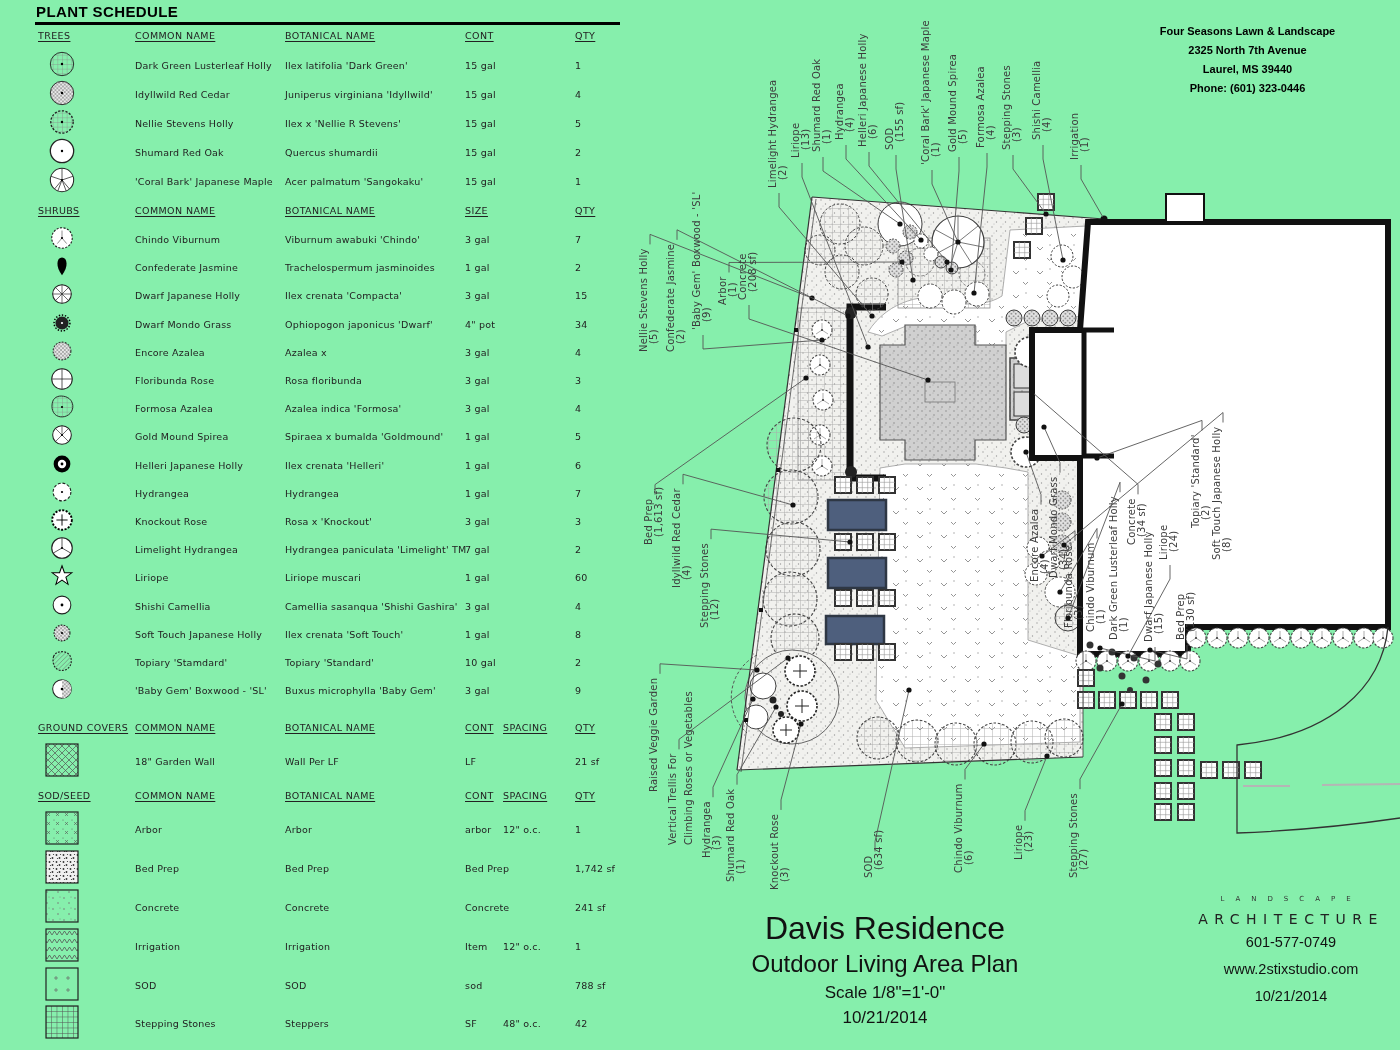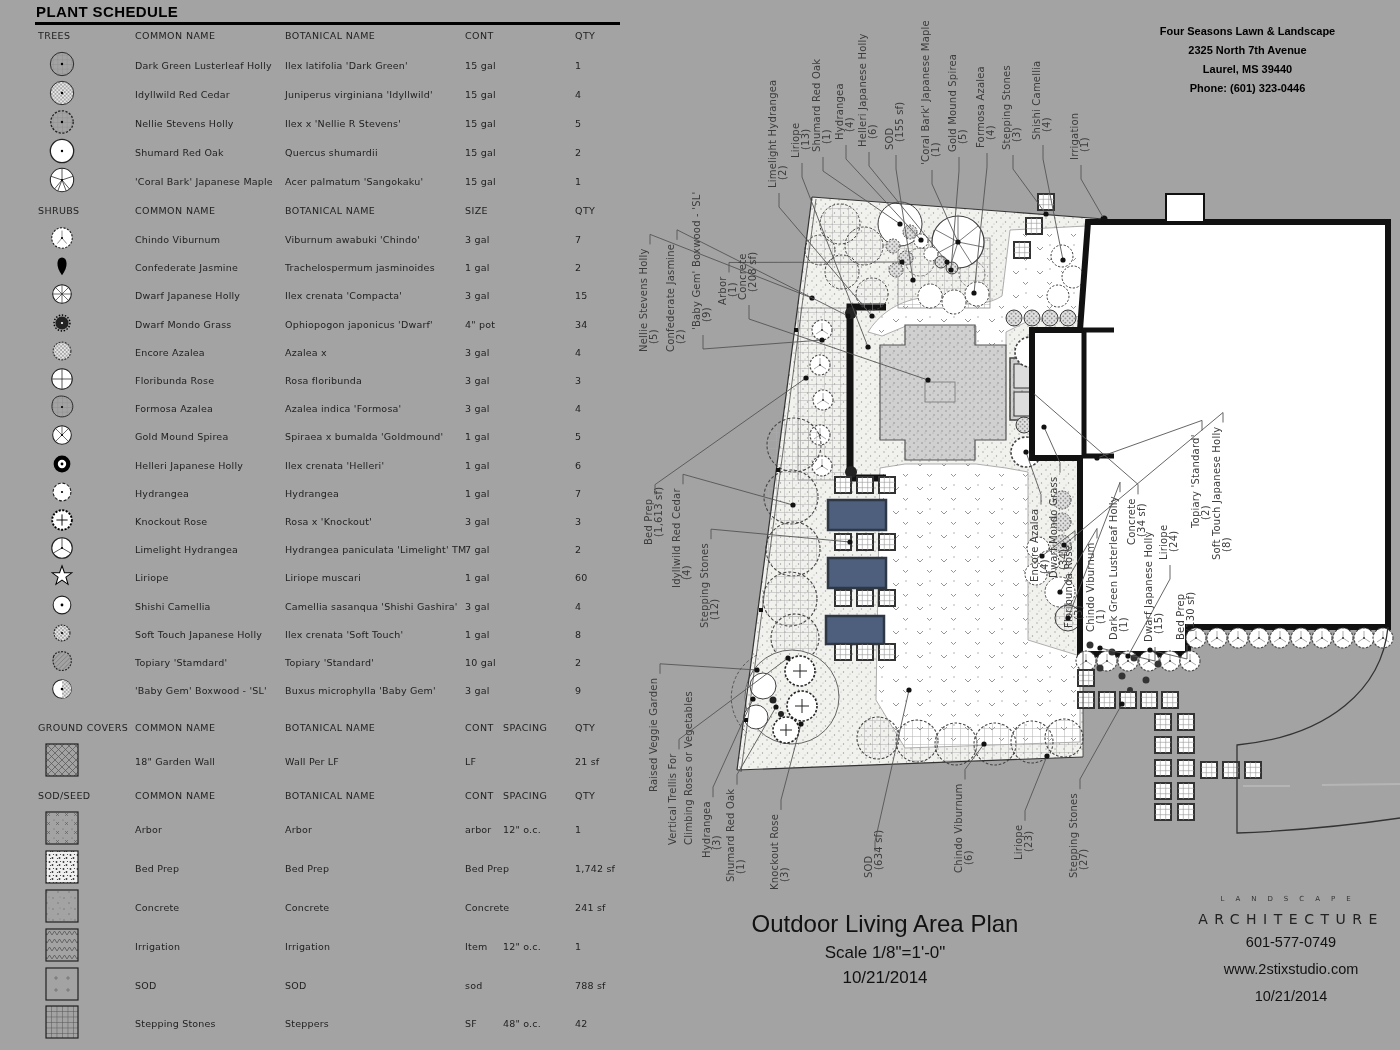--- a/index.html
+++ b/index.html
@@ -1,25 +1,25 @@
 <!DOCTYPE html>
 <html><head>
 <meta charset="utf-8">
 <style>
   html,body{margin:0;padding:0;background:#888;}
-  .page{position:relative;width:1400px;height:1050px;background:#a3a3a3;overflow:hidden;
+  .page{position:relative;width:1400px;height:1050px;background:#86efac;overflow:hidden;
         font-family:"DejaVu Sans",sans-serif;color:#1a1a1a;}
   
   .sched-title{position:absolute;left:36px;top:3px;font-family:"Liberation Sans",sans-serif;
                font-weight:bold;font-size:15px;letter-spacing:.4px;color:#000;}
   .title-rule{position:absolute;left:35px;top:22px;width:585px;height:2.5px;background:#000;}
   .sec{position:absolute;left:35px;width:588px;}
   .shead{position:relative;height:20px;}
   .shead span{position:absolute;top:0;font-size:9.5px;letter-spacing:.4px;color:#222;
-              text-underline-offset:2px;white-space:nowrap;}
+              text-decoration:underline;text-underline-offset:2px;white-space:nowrap;}
   .srow{position:relative;}
   .srow span{position:absolute;top:50%;transform:translateY(-50%);font-size:9.5px;
              letter-spacing:.2px;color:#222;white-space:nowrap;}
   .srow .sym{left:5px;width:44px;text-align:center;}
   .c0{left:3px}.c1{left:100px}.c2{left:250px}.c3{left:430px}.c4{left:468px}.c5{left:540px}
   
   .contact{position:absolute;left:1100px;width:295px;text-align:center;
            font-family:"Liberation Sans",sans-serif;font-weight:bold;font-size:11px;
            line-height:19px;color:#000;}
   
@@ -873,20 +873,21 @@
   </svg>
 
   <div class="contact" id="contact1" style="top:22px">
       <div class="line">Four Seasons Lawn &amp; Landscape</div>
       <div class="line">2325 North 7th Avenue</div>
       <div class="line">Laurel, MS 39440</div>
       <div class="line">Phone: (601) 323-0446</div>
     </div>
 
   <div class="titleblock">
+    <div class="tb-name">Davis Residence</div>
     <div class="tb-sub">Outdoor Living Area Plan</div>
     <div class="tb-scale">Scale 1/8"=1'-0"</div>
     <div class="tb-date">10/21/2014</div>
   </div>
 
   <div class="logo">
     <div class="logo-w1">LANDSCAPE</div>
     <div class="logo-w2">ARCHITECTURE</div>
     <div class="logo-phone">601-577-0749</div>
     <div class="logo-web">www.2stixstudio.com</div>

